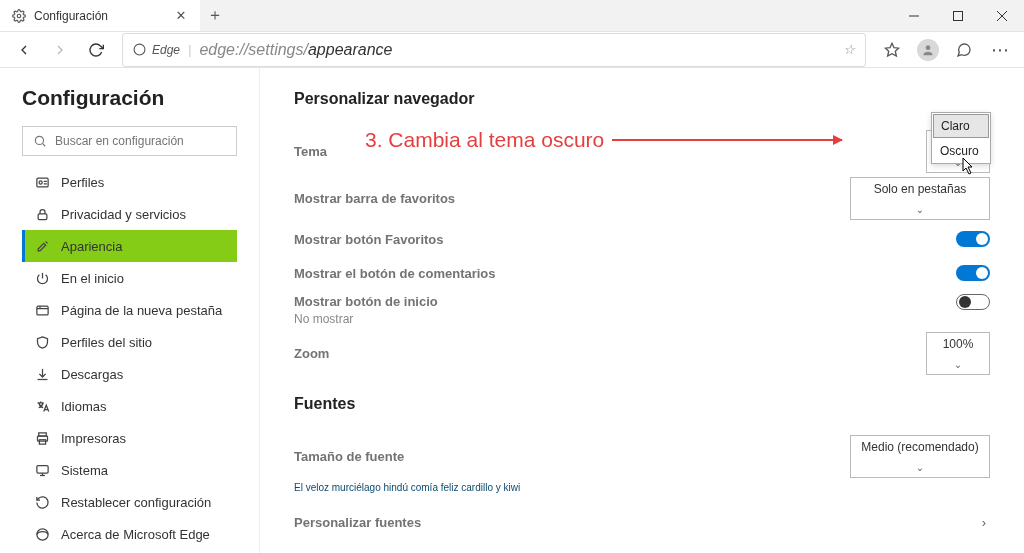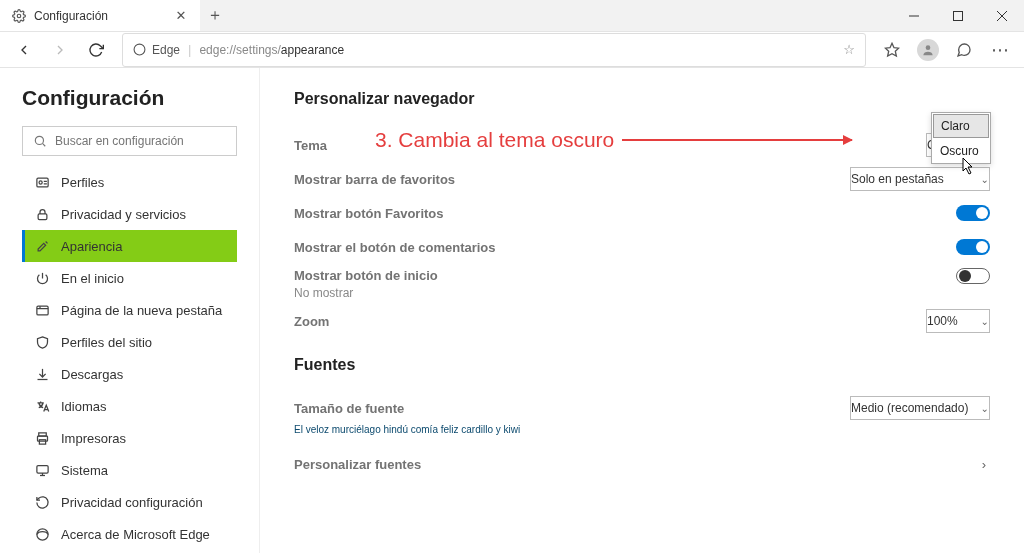--- a/index.html
+++ b/index.html
@@ -13,24 +13,24 @@
   .tab .close { width: 14px; height: 14px; color: #555; font-size: 13px; display:flex; align-items:center; justify-content:center; }
   .newtab { width: 30px; display: flex; align-items: center; justify-content: center; color: #555; font-size: 16px; }
   .tbspacer { flex: 1; }
   .winbtn { width: 44px; display: flex; align-items: center; justify-content: center; color: #333; }
   .winbtn svg { width: 10px; height: 10px; }
 
   
   .toolbar { height: 36px; display: flex; align-items: center; padding: 0 8px; gap: 4px; border-bottom: 1px solid #e4e4e4; background:#fff; }
   .tbicon { width: 32px; height: 28px; display: flex; align-items: center; justify-content: center; color: #555; border-radius: 2px; }
   .tbicon.disabled { color: #bbb; }
-  .addressbar { flex: 1; height: 28px; display: flex; align-items: center; gap: 8px; padding: 16px 10px; border: 1px solid #ddd; border-radius: 3px; margin: 0 6px; background:#fff; }
+  .addressbar { flex: 1; height: 28px; display: flex; align-items: center; gap: 8px; padding: 16px 10px; border: 1px solid #ddd; border-radius: 3px; margin: 0 6px; background:#fff;font-style:italic; }
   .addressbar .leftlabel { color: #555; font-size: 12px; display:flex; align-items:center; gap:6px; }
   .addressbar .sep { color: #ccc; }
-  .addressbar .url { color: #888; font-size: 12px; }
+  .addressbar .url { color: #888; font-size: 16px; }
   .addressbar .url .dark { color:#333; }
   .addressbar .spacer { flex:1; }
   .avatar { width:22px; height:22px; border-radius:50%; background:#d8d8d8; display:flex; align-items:center; justify-content:center; }
   .avatar svg { width:14px; height:14px; fill:#888; }
 
   
   .page { display: flex; height: calc(100% - 68px); }
   .sidebar { width: 260px; padding: 18px 22px; border-right: 1px solid #eee; }
   .sidebar h1 { font-size: 21px; font-weight: 600; margin-bottom: 16px; }
   .searchbox { display:flex; align-items:center; gap:8px; border:1px solid #ccc; height:30px; padding:0 10px; margin-bottom: 10px; }
@@ -40,39 +40,39 @@
   .navitem.active { background:#84cc16; border-left:3px solid #0078d4; }
   .navicon { width:15px; height:15px; display:flex; align-items:center; justify-content:center; color:#444; flex-shrink:0; }
 
   
   .main { flex:1; padding: 22px 34px; overflow:auto; position:relative; }
   .main h2 { font-size:16px; font-weight:600; margin-bottom:20px; }
   .row { display:flex; align-items:center; min-height:34px; padding: 2px 0; }
   .row .label { font-size:13px; font-weight:600; color:#737373; }
   .row .sublabel { font-size:12px; color:#888; }
   .row .rowspacer { flex:1; }
-  .selectbtn { border:1px solid #bbb; padding: 4px 0; font-size:12px; color:#333; background:#fff; display:flex; align-items:center; gap:8px; min-width:64px; justify-content:space-between; }
+  .selectbtn { border:1px solid #bbb; padding: 4px 0; font-size:12px; color:#333; background:#fff; display:flex; align-items:center; gap:8px; min-width:64px; justify-content:space-between;flex-direction:column; }
   .selectbtn.wide { min-width:140px; }
   .chev { font-size:10px; color:#666; }
   .toggle { width:34px; height:16px; border-radius:10px; position:relative; }
   .toggle.on { background:#0078d4; }
   .toggle.on::after { content:""; position:absolute; right:2px; top:2px; width:12px; height:12px; border-radius:50%; background:#fff; }
   .toggle.off { background:#fff; border:1px solid #666; }
   .toggle.off::after { content:""; position:absolute; left:2px; top:1px; width:12px; height:12px; border-radius:50%; background:#333; }
   .divider { height:18px; }
   .arrow-row { padding-right:4px;gap:32px; }
 
   
   .dropdown-pop { position:absolute; top:44px; right:33px; width:60px; border:1px solid #aaa; background:#fff; box-shadow:0 2px 6px rgba(0,0,0,0.15); z-index:10; }
   .dropdown-pop .opt { padding:5px 8px; font-size:12px; cursor:pointer; }
   .dropdown-pop .opt.highlight { background:#e6e6e6; border:1px solid #999; margin:1px; padding:4px 7px; }
   .cursor { position:absolute; top:89px; right:48px; z-index:20; pointer-events:none; }
 
   
-  .annotation { position:absolute; top:60px; left:115px; color:#e53e3e; font-size:21px; font-weight:500; display:flex; align-items:center; gap:8px; z-index:5; pointer-events:none; }
+  .annotation { position:absolute; top:60px; left:105px; color:#e53e3e; font-size:21px; font-weight:500; display:flex; align-items:center; gap:8px; z-index:5; pointer-events:none; }
   .ann-arrow { width:230px; height:2px; background:#e53e3e; position:relative; }
   .ann-arrow::after { content:""; position:absolute; right:-1px; top:-4px; border-left:10px solid #e53e3e; border-top:5px solid transparent; border-bottom:5px solid transparent; }
 
   svg { display:block; }
 </style>
 </head>
 <body>
 
 <div class="titlebar">
   <div class="tab">
@@ -262,21 +262,21 @@
           </span>
           <span>Sistema</span>
         </li>
         <li class="navitem">
           <span class="navicon">
             <svg viewBox="0 0 24 24" width="15" height="15" fill="none" stroke="#444" stroke-width="2">
               <path d="M3 12a9 9 0 1 0 3-6.7L3 8"></path>
               <polyline points="3 3 3 8 8 8"></polyline>
             </svg>
           </span>
-          <span>Privacidad configuración</span>
+          <span>Restablecer configuración</span>
         </li>
         <li class="navitem">
           <span class="navicon">
             <svg viewBox="0 0 24 24" width="15" height="15" fill="none" stroke="#444" stroke-width="2">
               <circle cx="12" cy="12" r="9"></circle>
               <path d="M3 12c3-6 15-6 18 0"></path>
             </svg>
           </span>
           <span>Acerca de Microsoft Edge</span>
         </li>

